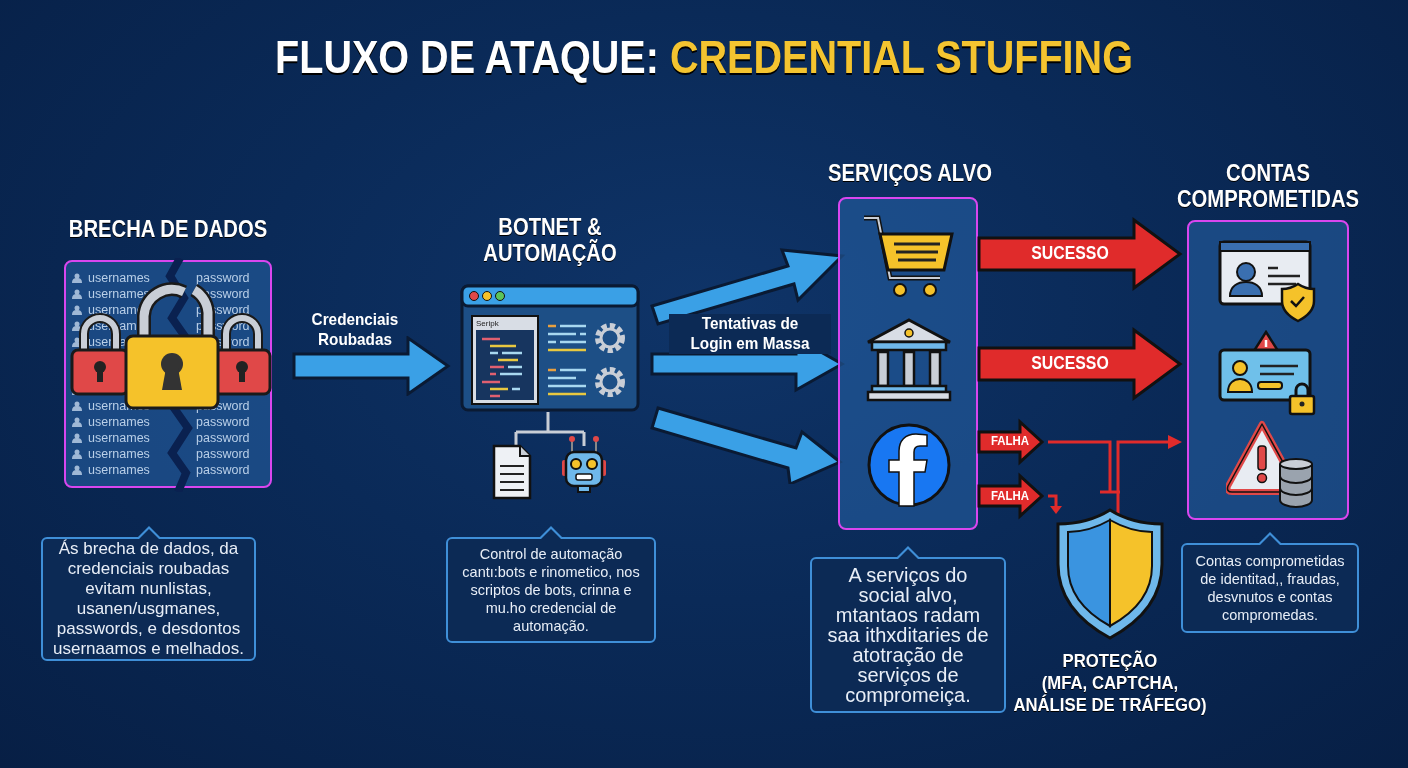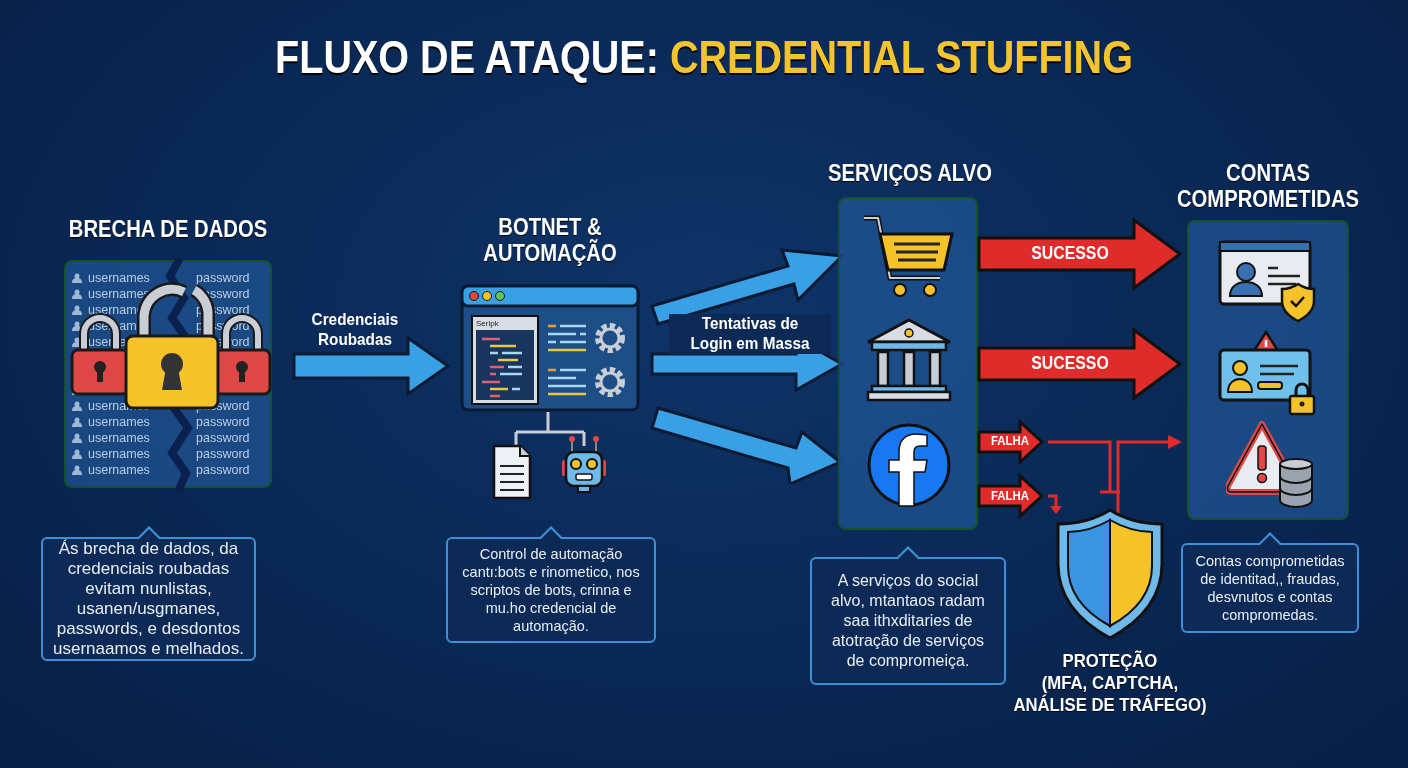--- a/index.html
+++ b/index.html
@@ -18,21 +18,21 @@
     transform: scaleX(0.86); transform-origin: center;
     text-shadow: 0 2px 0 #000;
   }
   .title .hl { color: #f4c430; }
   .sec-title {
     position: absolute; text-align: center; font-weight: 700; font-size: 23px;
     line-height: 26px; color: #fff; transform: scaleX(0.88); transform-origin: center;
     text-shadow: 0 1px 0 #000;
   }
   .panel {
-    position: absolute; border: 2px solid #14532d; border-radius: 8px;
+    position: absolute; border: 2px solid #d946ef; border-radius: 8px;
     background: rgba(40, 100, 170, 0.55);
   }
   .callout {
     position: absolute; border: 2px solid #3f8fd8; border-radius: 6px;
     background: #0c2a55; color: #e8eef7; text-align: center;
     font-size: 16.5px; line-height: 20px; padding: 8px 10px;
     display: flex; align-items: center; justify-content: center;
   }
   .callout::before {
     content: ""; position: absolute; top: -13px; left: 50%; margin-left: -13px;
@@ -330,21 +330,21 @@
   </g>
   <rect x="8" y="68" width="74" height="6" fill="#6fb8ea" stroke="#111" stroke-width="2.5"></rect>
   <rect x="4" y="74" width="82" height="8" fill="#d8dde5" stroke="#111" stroke-width="2.5"></rect>
 </svg>
 
 <svg class="abs" style="left:866px; top:422px;" width="86" height="86">
   <circle cx="43" cy="43" r="40" fill="#1877f2" stroke="#111" stroke-width="3"></circle>
   <path d="M48 84 V50 h11 l2 -12 h-13 v-8 c0 -4 2 -6 6 -6 h7 V13 c-3 0 -7 -1 -11 -1 c-11 0 -17 7 -17 17 v9 h-10 v12 h10 v34 z" fill="#fff" stroke="#111" stroke-width="1.5"></path>
 </svg>
 
-<div class="callout" style="left:810px; top:557px; width:196px; height:128px; font-size:16px; line-height:20px;">
+<div class="callout" style="left:810px; top:557px; width:196px; height:156px; font-size:20px; line-height:20px;">
   <span>A serviços do social alvo, mtantaos radam saa ithxditaries de atotração de serviços de compromeiça.</span>
 </div>
 
 <svg class="abs" style="left:976px; top:216px;" width="210" height="320">
   <g fill="#e02b2b" stroke="#111" stroke-width="3">
     <polygon points="3,22 158,22 158,4 204,38 158,72 158,54 3,54"></polygon>
     <polygon points="3,132 158,132 158,114 204,148 158,182 158,164 3,164"></polygon>
     <polygon points="3,216 44,216 44,206 66,226 44,246 44,236 3,236"></polygon>
     <polygon points="3,270 44,270 44,260 66,280 44,300 44,290 3,290"></polygon>
   </g>

